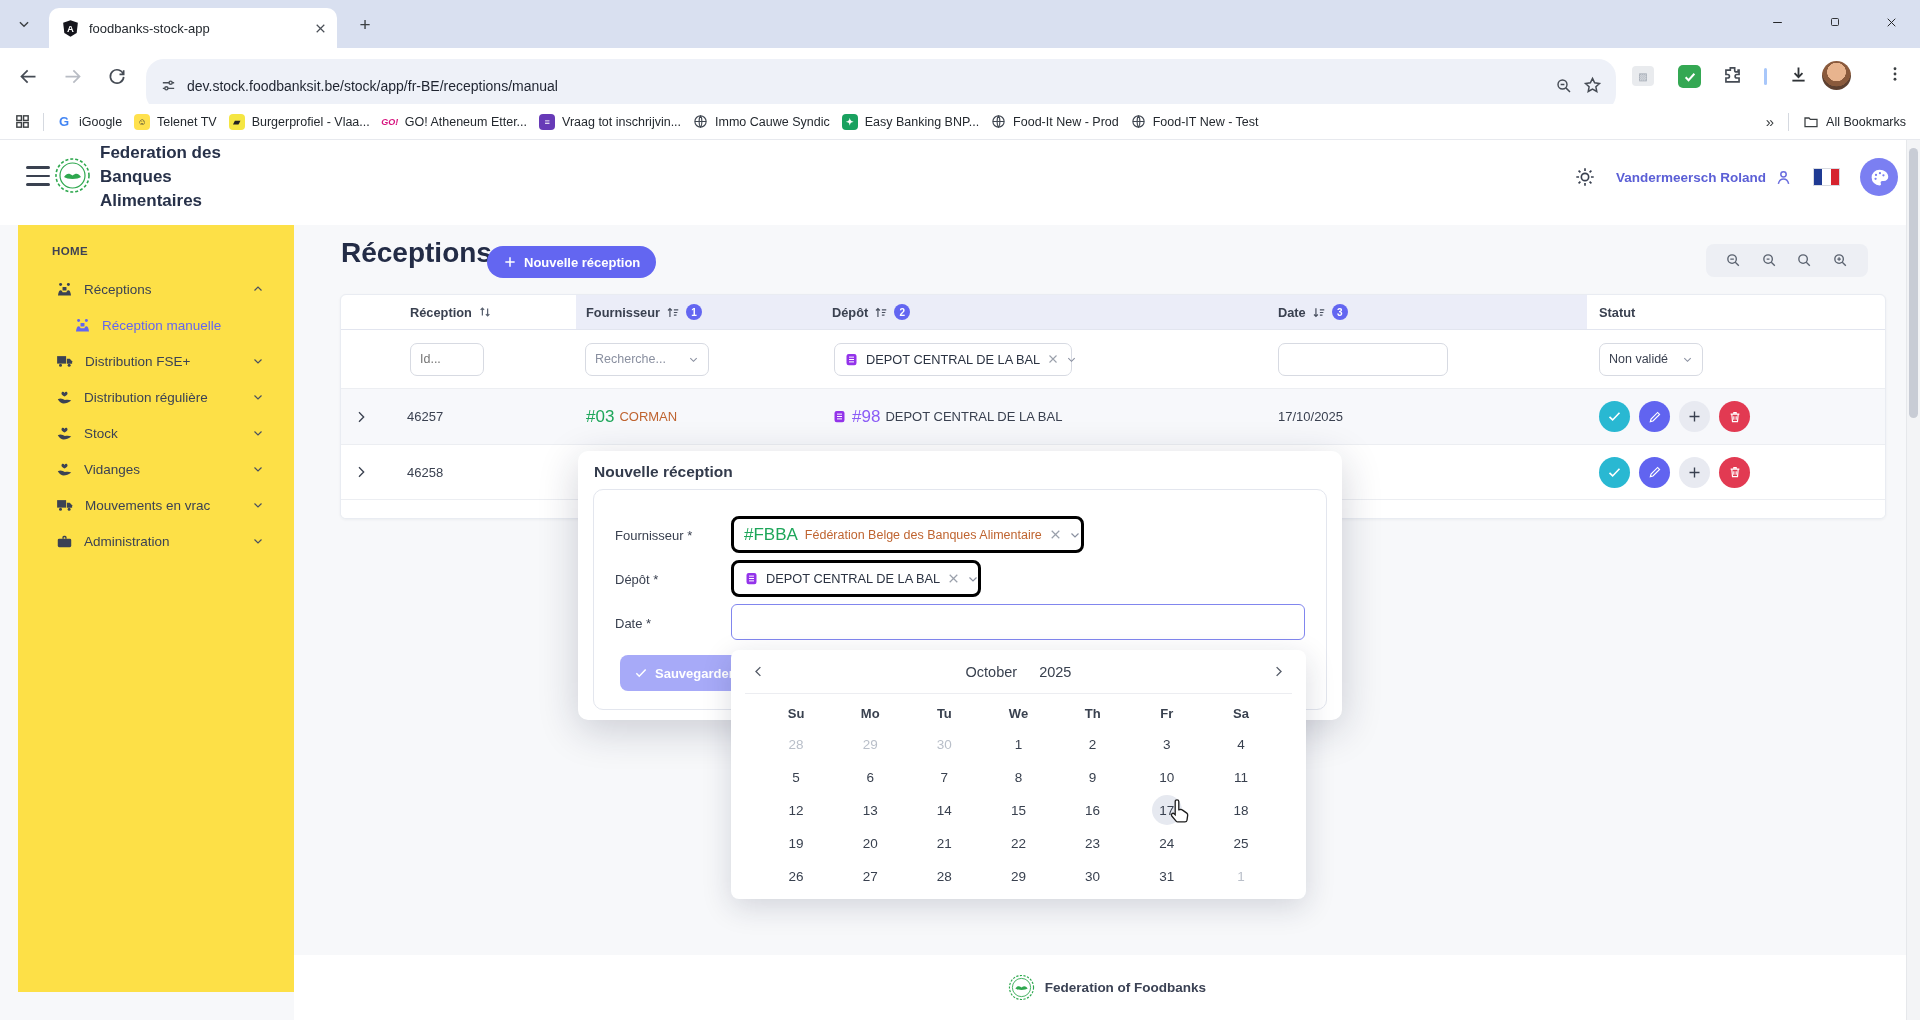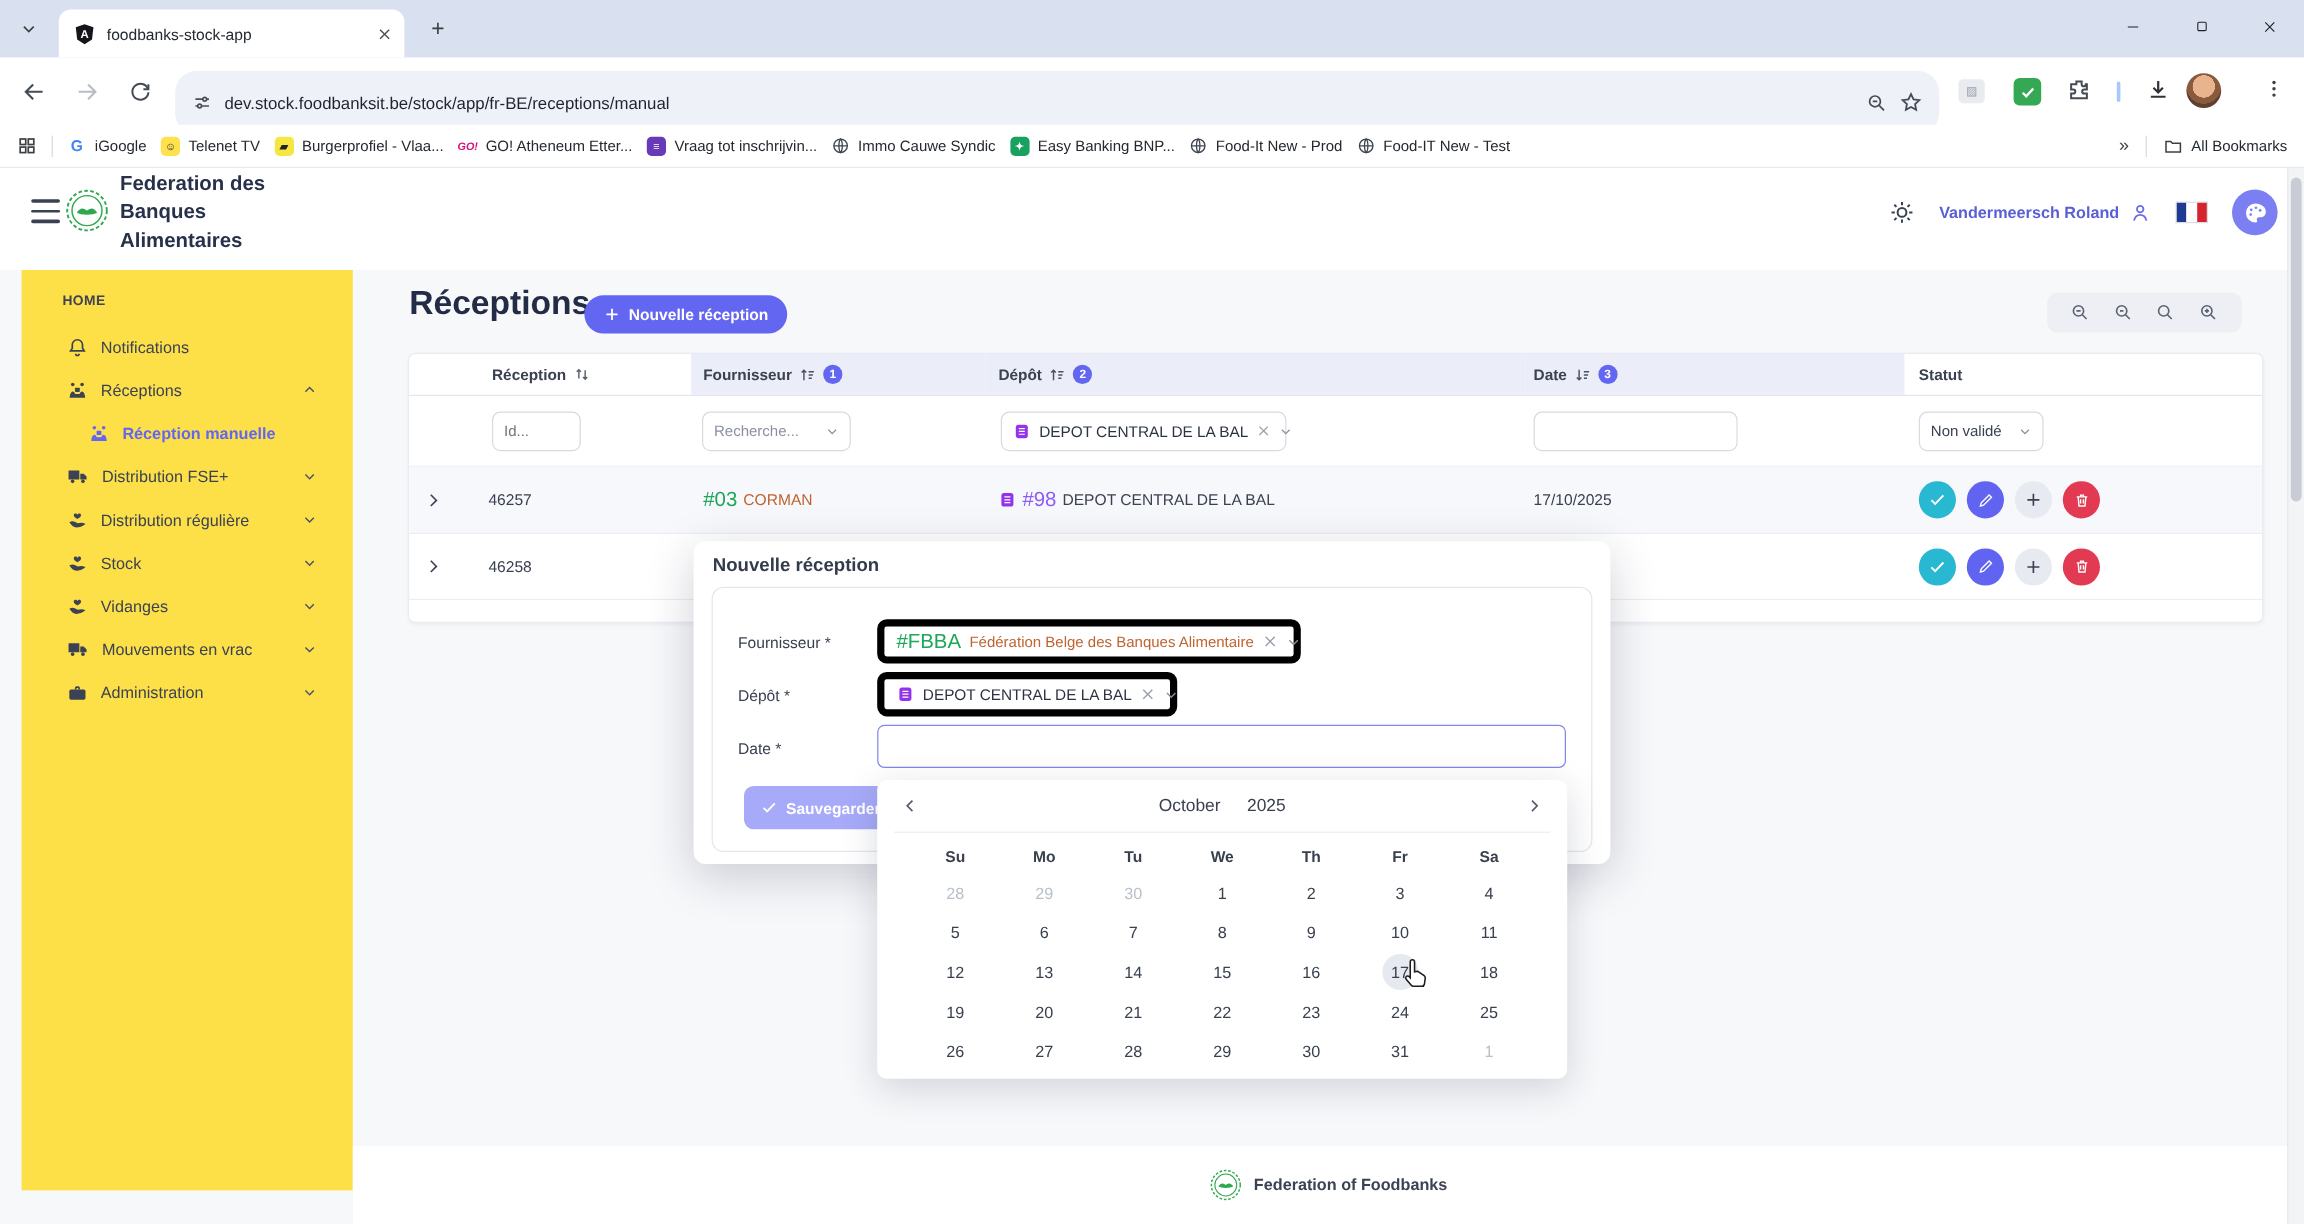--- a/index.html
+++ b/index.html
@@ -47,21 +47,21 @@
   .flag{width:27px;height:18px;display:flex;border:1px solid #d8dbe2;box-sizing:border-box;}
   .flag i{flex:1;}
   .palettebtn{width:38px;height:38px;border-radius:50%;background:#7b7ff2;display:flex;align-items:center;justify-content:center;}
   
   .sidebar{position:absolute;left:18px;top:225px;width:276px;height:767px;background:#fde047;padding-top:20px;box-sizing:border-box;}
   .side-sec{padding-left:34px;font-size:11.5px;font-weight:bold;letter-spacing:.4px;color:#3f4254;}
   .side-list{margin-top:14px;}
   .sitem{height:36px;display:flex;align-items:center;padding-left:38px;gap:11px;font-size:13.5px;color:#3b4254;}
   .sitem.sub{padding-left:56px;}
   .sitem .chev{margin-left:auto;margin-right:30px;color:#4a5160;}
-  .sitem.active{color:#6366f1;font-weight:bold;}
+  .sitem.active{color:#6366f1;font-weight:normal;}
   
   .pagetitle{position:absolute;left:341px;top:237px;font-size:28px;font-weight:bold;color:#232c46;}
   .newbtn{position:absolute;left:487px;top:246px;height:32px;border-radius:16px;background:#6366f1;color:#fff;
           font-size:13px;font-weight:600;display:flex;align-items:center;gap:7px;padding:0 16px;}
   .zoomgroup{position:absolute;left:1706px;top:244px;width:162px;height:33px;background:#edeff4;border-radius:8px;
              display:flex;align-items:center;justify-content:space-evenly;color:#5a626f;}
   .tablecard{position:absolute;left:340px;top:294px;width:1546px;background:#fff;border:1px solid #e9ecf2;
              border-radius:6px;box-sizing:border-box;overflow:hidden;box-shadow:0 1px 3px rgba(20,30,60,.05);}
   .cols{display:grid;grid-template-columns:235px 245px 450px 316px 298px;align-items:center;}
   .thead{height:34px;border-bottom:1px solid #e2e5ef;}
@@ -76,21 +76,21 @@
   .drow.alt{background:#f7f8fb;}
   .code{font-size:17px;font-weight:normal;}
   .act{width:31px;height:31px;border-radius:50%;display:flex;align-items:center;justify-content:center;color:#fff;}
   .chiptext{color:#2b3342;font-size:12.8px;white-space:nowrap;}
   
   .modal{position:absolute;left:578px;top:451px;width:764px;height:269px;background:#fff;border-radius:10px;
          box-shadow:0 10px 40px rgba(25,31,60,.20);z-index:30;}
   .modal-title{position:absolute;left:16px;top:12px;font-size:15.5px;font-weight:600;color:#333b4c;}
   .modal-panel{position:absolute;left:15px;right:15px;top:38px;bottom:10px;border:1px solid #e3e6ee;border-radius:10px;}
   .mlabel{position:absolute;font-size:13px;color:#3a4150;}
-  .mchip{position:absolute;height:37px;border:6px solid #000000;border-radius:8px;background:#fff;display:flex;
+  .mchip{position:absolute;height:37px;border:3px solid #000000;border-radius:8px;background:#fff;display:flex;
          align-items:center;gap:7px;padding:0 10px;box-sizing:border-box;font-size:12.5px;}
   .dateinput{position:absolute;left:153px;top:153px;width:574px;height:36px;border:1.5px solid #8186ee;border-radius:6px;
              background:#fff;box-sizing:border-box;}
   .savebtn{position:absolute;left:42px;top:204px;height:36px;padding:0 14px;border-radius:8px;background:#a7aaf8;
            color:#fff;font-size:13px;font-weight:600;display:flex;align-items:center;gap:7px;}
   
   .calpop{position:absolute;left:731px;top:650px;width:575px;height:249px;background:#fff;border-radius:8px;
           box-shadow:0 8px 30px rgba(25,31,60,.16);z-index:40;box-sizing:border-box;}
   .calhead{height:43px;display:flex;align-items:center;padding:0 20px;color:#39414f;}
   .calmy{flex:1;display:flex;justify-content:center;gap:22px;font-size:14.5px;}
@@ -304,27 +304,20 @@
           <circle cx="16.5" cy="9.5" r="1.3" fill="#7b7ff2"></circle>
           <circle cx="7.5" cy="13.5" r="1.3" fill="#7b7ff2"></circle>
         </svg>
     </div>
   </div>
 
   <div class="sidebar">
     <div class="side-sec">HOME</div>
     <div class="side-list">
       <div class="sitem">
-        <svg class="ic" width="17" height="17" viewBox="0 0 24 24" fill="none" stroke="currentColor" stroke-width="2">
-            <path d="M12 3a6 6 0 0 0-6 6v4l-2 3h16l-2-3V9a6 6 0 0 0-6-6z"></path>
-            <path d="M10 19.5a2 2 0 0 0 4 0"></path>
-          </svg>
-        <span>Notifications</span>
-      </div>
-      <div class="sitem">
         <svg class="ic" width="17" height="17" viewBox="0 0 24 24" fill="currentColor">
             <circle cx="6.5" cy="4.8" r="2.1"></circle>
             <circle cx="17.5" cy="4.8" r="2.1"></circle>
             <rect x="9.2" y="8.5" width="5.6" height="5" rx="0.8"></rect>
             <path d="M2.8 20.5c.5-5 2-7.5 3.7-7.5 1.4 0 2.3 1.3 2.8 3h5.4c.5-1.7 1.4-3 2.8-3 1.7 0 3.2 2.5 3.7 7.5z"></path>
           </svg>
         <span>Réceptions</span>
         <svg class="ic chev" width="12" height="12" viewBox="0 0 24 24" fill="none" stroke="currentColor" stroke-width="2.4">
             <path d="M5 15l7-7 7 7"></path>
           </svg>

